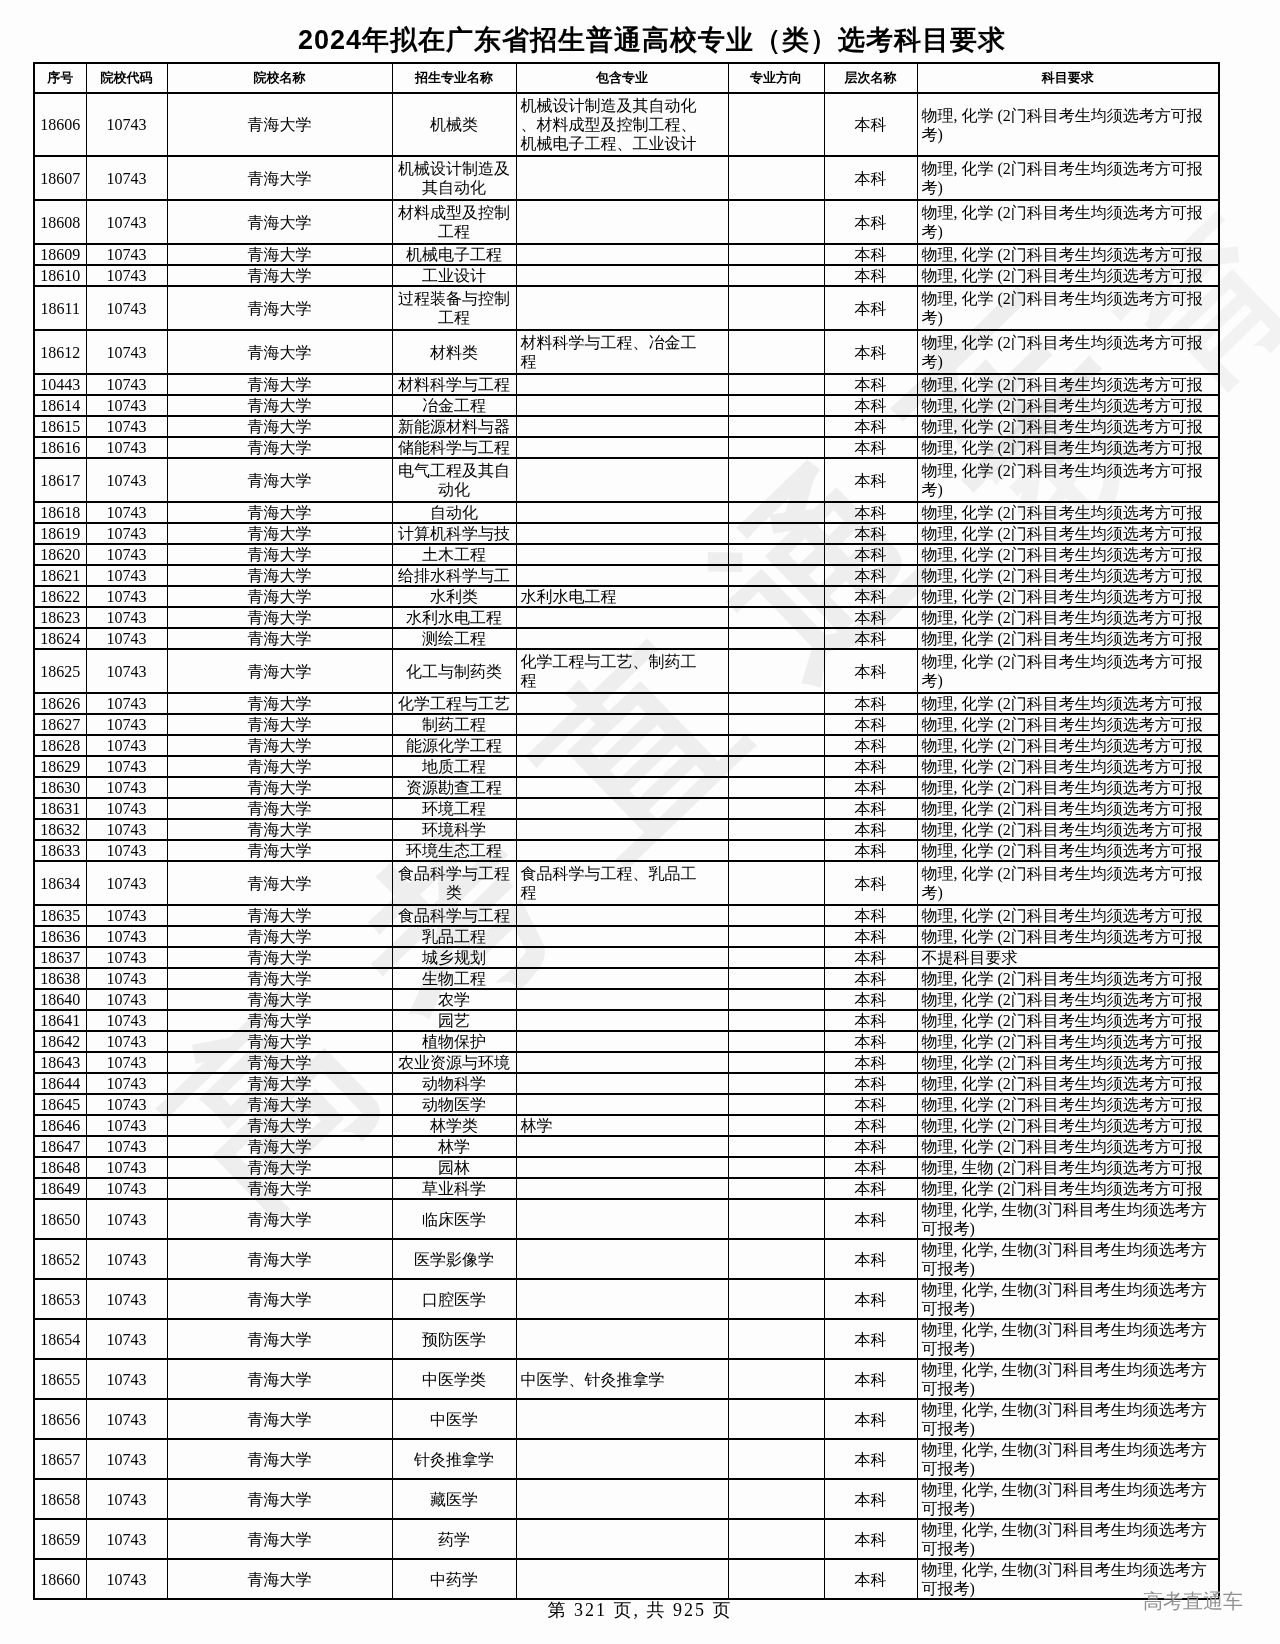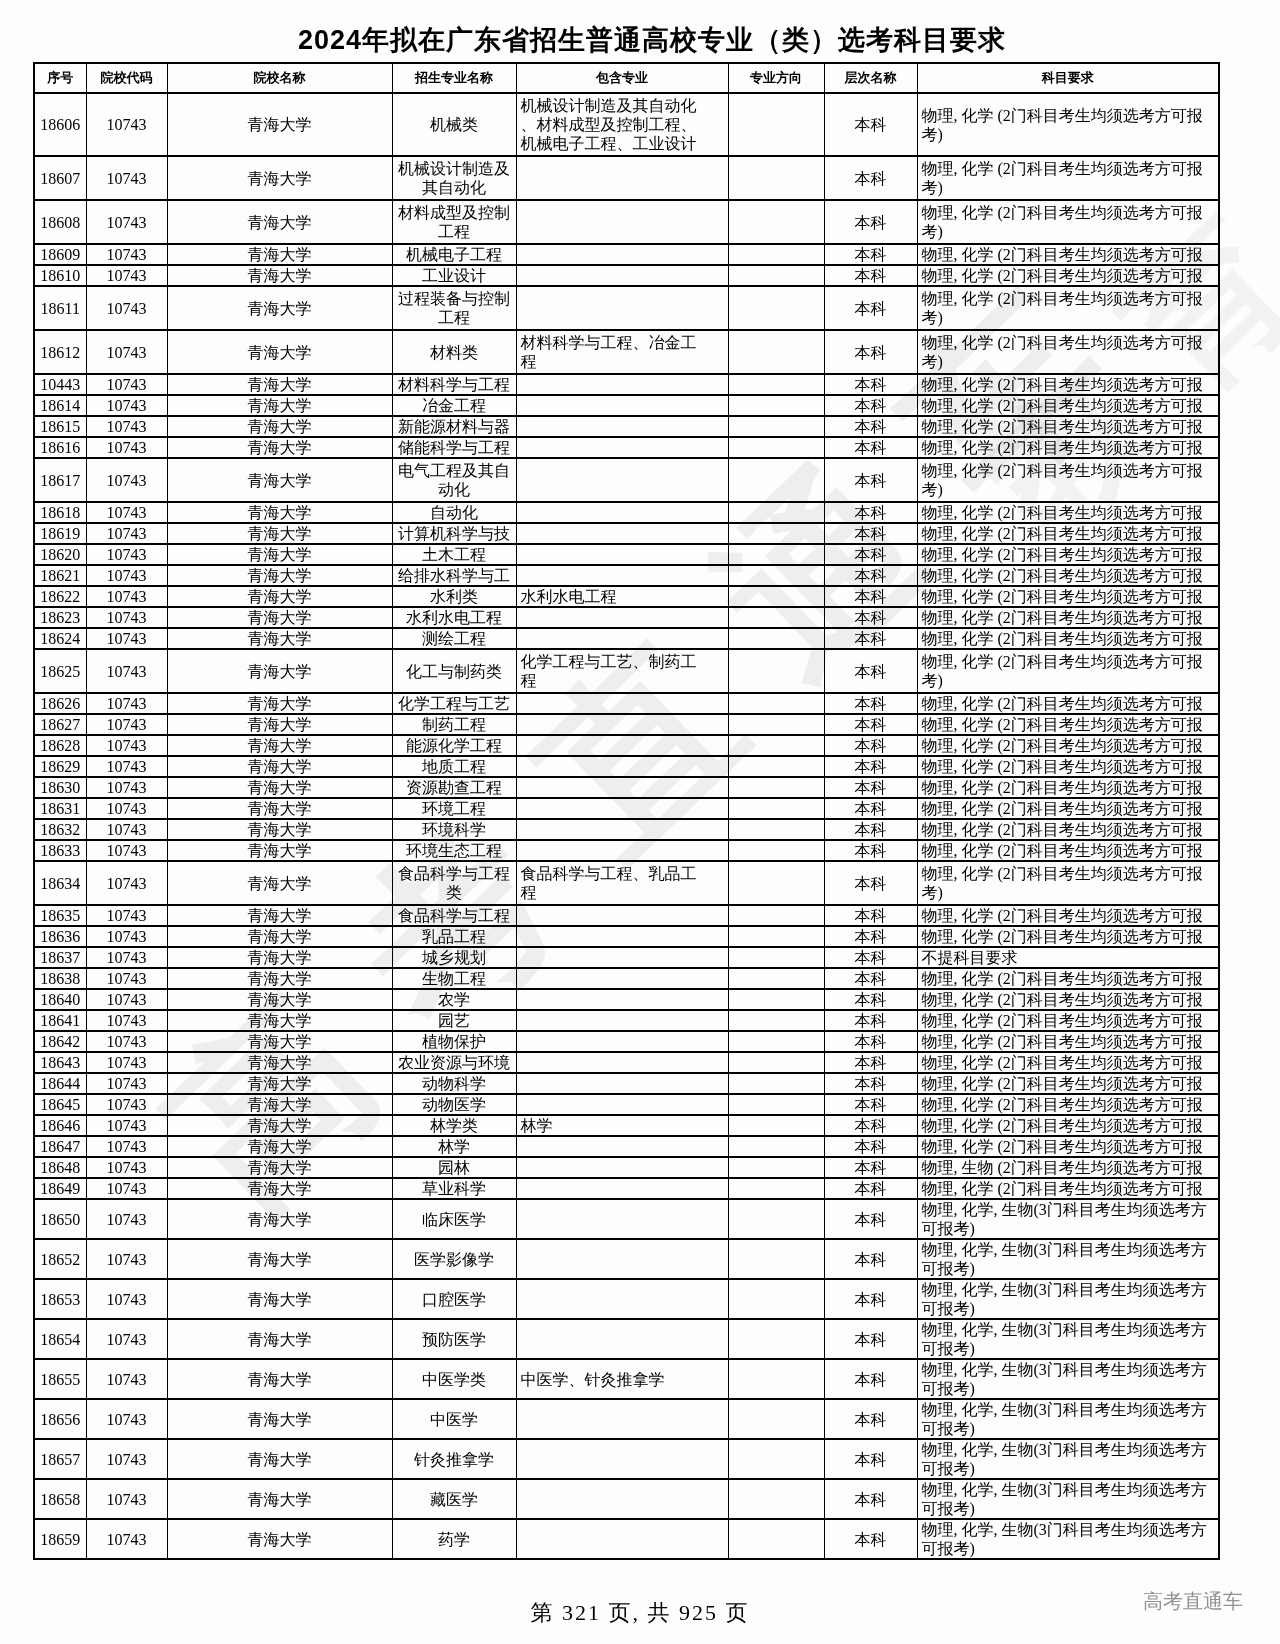--- a/index.html
+++ b/index.html
@@ -22,21 +22,21 @@
   th{font-family:"Liberation Sans","DejaVu Sans",sans-serif;font-weight:bold;
      font-size:13px;height:28px;text-align:center;vertical-align:middle;margin-top:8px;}
   td{vertical-align:middle;font-size:16px;}
   .ln{line-height:19px;white-space:nowrap;overflow:hidden;}
   td.a-c{text-align:center;}
   td.a-c .ln{padding:0 1px;}
   td.a-l .ln{text-align:left;padding:0 4px;}
   tr.s1{height:19px;margin-left:20px;} tr.s2{height:44px;} tr.s3{height:63px;} tr.m{height:40px;}
   tr.s1 td{height:19px;}
   .page-num{position:absolute;z-index:2;top:1598px;left:0;width:100%;text-align:center;
-            font-size:22px;letter-spacing:2px;}
+            font-size:18px;letter-spacing:2px;}
   .brand{position:absolute;z-index:2;top:1588px;left:1143px;font-size:20px;color:#919191;
          font-family:"Liberation Sans","DejaVu Sans",sans-serif;}
 </style>
 </head>
 <body>
 
 <div class="page">
   <div class="wm wm1">高考直通车</div>
   <div class="wm wm2">教育考试</div>
 
@@ -1244,18 +1244,41 @@
           <td class="a-l col-included"></td>
           <td class="a-c col-direction"></td>
           <td class="a-c col-level">
             <div class="ln">本科</div>
           </td>
           <td class="a-l col-subject">
             <div class="ln">物理, 化学, 生物(3门科目考生均须选考方</div>
             <div class="ln">可报考)</div>
           </td>
         </tr>
+        <tr class="m">
+          <td class="a-c col-no">
+            <div class="ln">18660</div>
+          </td>
+          <td class="a-c col-code">
+            <div class="ln">10743</div>
+          </td>
+          <td class="a-c col-school">
+            <div class="ln">青海大学</div>
+          </td>
+          <td class="a-c col-major">
+            <div class="ln">中药学</div>
+          </td>
+          <td class="a-l col-included"></td>
+          <td class="a-c col-direction"></td>
+          <td class="a-c col-level">
+            <div class="ln">本科</div>
+          </td>
+          <td class="a-l col-subject">
+            <div class="ln">物理, 化学, 生物(3门科目考生均须选考方</div>
+            <div class="ln">可报考)</div>
+          </td>
+        </tr>
       </tbody>
   </table>
 
   <div class="page-num">第 321 页, 共 925 页</div>
   <div class="brand">高考直通车</div>
 </div>
 
 </body></html>

